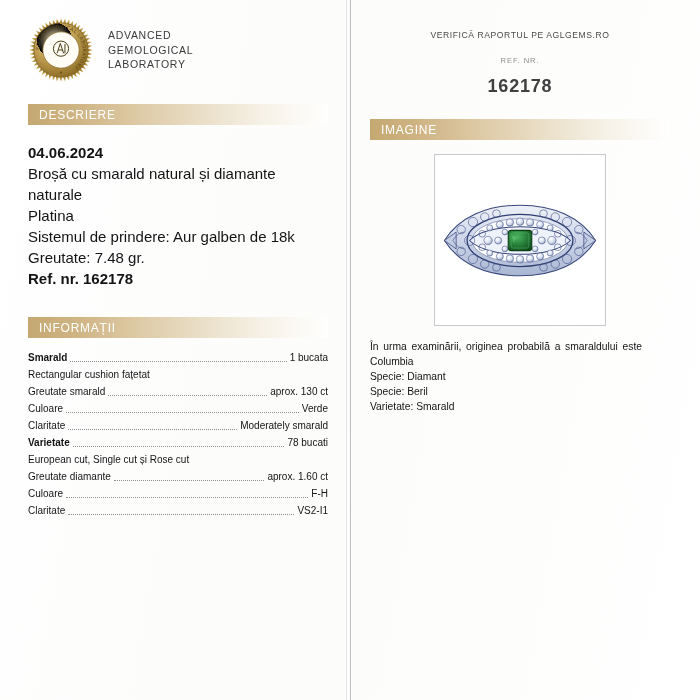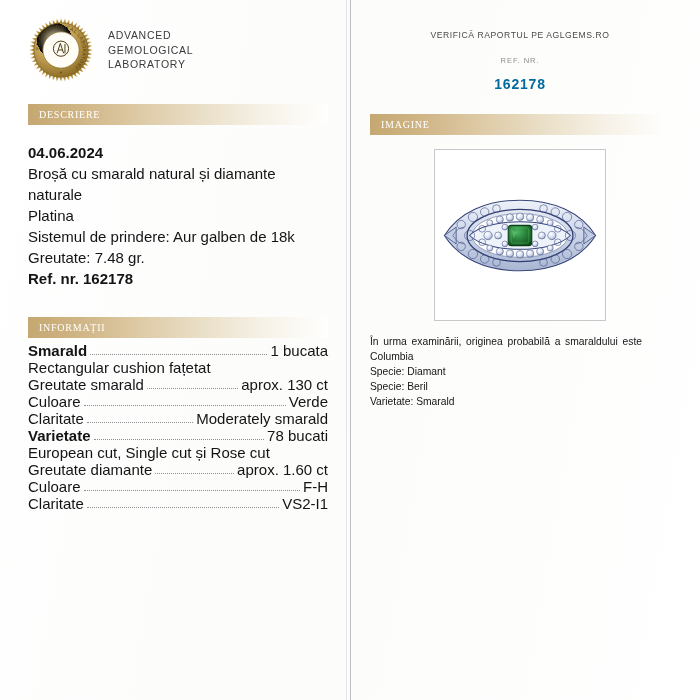--- a/index.html
+++ b/index.html
@@ -89,60 +89,59 @@
     color: #4a4a4a;
     margin-bottom: 16px;
   }
   .ref-label {
     font-size: 7.6px;
     letter-spacing: 0.9px;
     color: #8d8d8d;
     margin-bottom: 11px;
   }
   .ref-number {
-    font-size: 14px;
+    font-size: 18px;
     font-weight: bold;
     letter-spacing: 0.8px;
-    color: #0369a1;
+    color: #404040;
   }
 
   
   .banner {
     height: 21px;
     background: linear-gradient(to right,
       #c5a871 0%, #cfb484 16%, #ddc9a4 36%,
       #eadfc8 58%, #f6f1e6 78%, #fdfcf9 95%, #ffffff 100%);
     display: flex;
     align-items: center;
     padding-left: 11px;
     box-sizing: border-box;
   }
   .banner-text {
     color: #ffffff;
-    font-size: 10px;
+    font-size: 12px;
     letter-spacing: 0.75px;
     font-weight: 400;
-    font-family: Liberation Serif, serif;
   }
 
   
   .descriere-banner { margin-top: 22px; }
   .descriere-body {
     padding-top: 17px;
     font-size: 15px;
     line-height: 21px;
     color: #141414;
   }
   .descriere-body .bold { font-weight: bold; }
 
   
   .info-banner { margin-top: 28px; }
   .info-table {
-    padding-top: 4px;
-    font-size: 15px;
+    padding-top: 11px;
+    font-size: 10px;
     color: #141414;
   }
   .info-row {
     display: flex;
     align-items: flex-end;
     line-height: 17px;
     height: 17px;
     white-space: nowrap;
   }
   .info-row .lbl { flex: 0 0 auto; }

